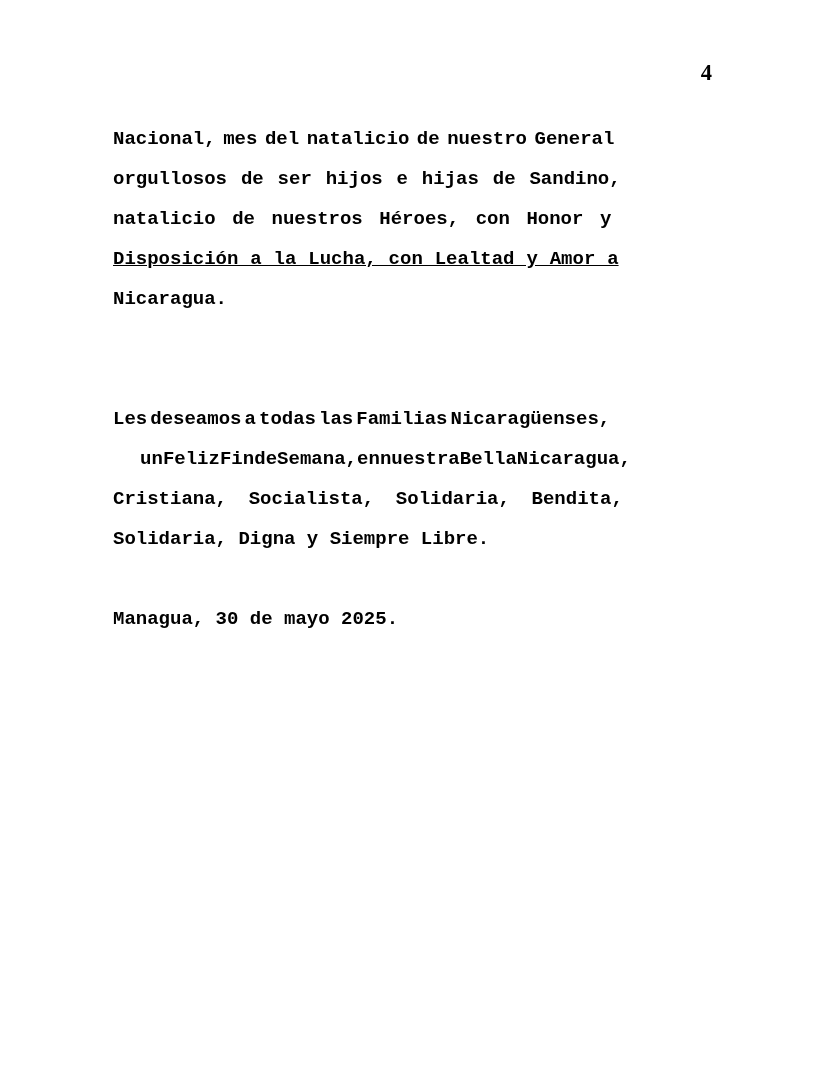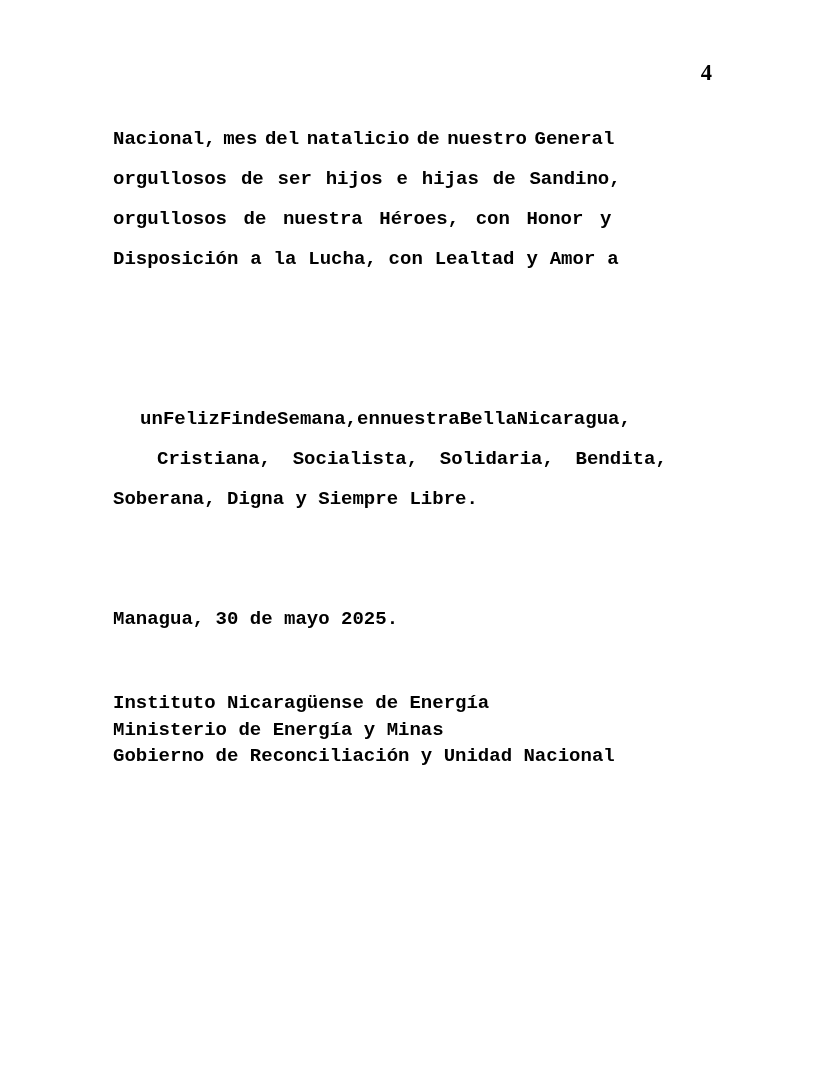--- a/index.html
+++ b/index.html
@@ -66,31 +66,28 @@
 </head>
 <body>
 
 <div class="page">
 
   <div class="pagenum">4</div>
 
   <div class="typewriter para para-1">
       <div class="line"><span style="word-spacing: -3.85156px;">Nacional, mes del natalicio de nuestro General</span></div>
       <div class="line"><span style="word-spacing: 2.48438px; text-align: center;">orgullosos de ser hijos e hijas de Sandino,</span></div>
-      <div class="line"><span style="word-spacing: 5.15104px;">orgullosos de nuestra Héroes, con Honor y</span></div>
-      <div class="line"><span style="word-spacing: 0.486328px;">Disposición a la Lucha, con Lealtad y Amor a</span></div>
+      <div class="line"><span style="word-spacing: 5.15104px;">natalicio de nuestros Héroes, con Honor y</span></div>
+      <div class="line"><span style="word-spacing: 0.486328px; text-decoration: underline;">Disposición a la Lucha, con Lealtad y Amor a</span></div>
+      <div class="line"><span>Nicaragua.</span></div>
     </div>
 
   <div class="typewriter para para-2">
+      <div class="line"><span style="word-spacing: -8.35156px;">Les deseamos a todas las Familias Nicaragüenses,</span></div>
       <div class="line"><span style="word-spacing: -11.3281px; margin-left: 27px;">un Feliz Fin de Semana, en nuestra Bella Nicaragua,</span></div>
-      <div class="line"><span style="word-spacing: 10.3021px; margin-left: 44px;">Cristiana, Socialista, Solidaria, Bendita,</span></div>
-      <div class="line"><span>Soberana, Digna y Siempre Libre.</span></div>
+      <div class="line"><span style="word-spacing: 10.3021px;">Cristiana, Socialista, Solidaria, Bendita,</span></div>
+      <div class="line"><span>Solidaria, Digna y Siempre Libre.</span></div>
     </div>
 
   <div class="typewriter dateline">Managua, 30 de mayo 2025.</div>
 
-  <div class="typewriter signature">
-      <div class="line"><span>Instituto Nicaragüense de Energía</span></div>
-      <div class="line"><span>Ministerio de Energía y Minas</span></div>
-      <div class="line"><span>Gobierno de Reconciliación y Unidad Nacional</span></div>
-    </div>
 
 </div>
 
 </body></html>

